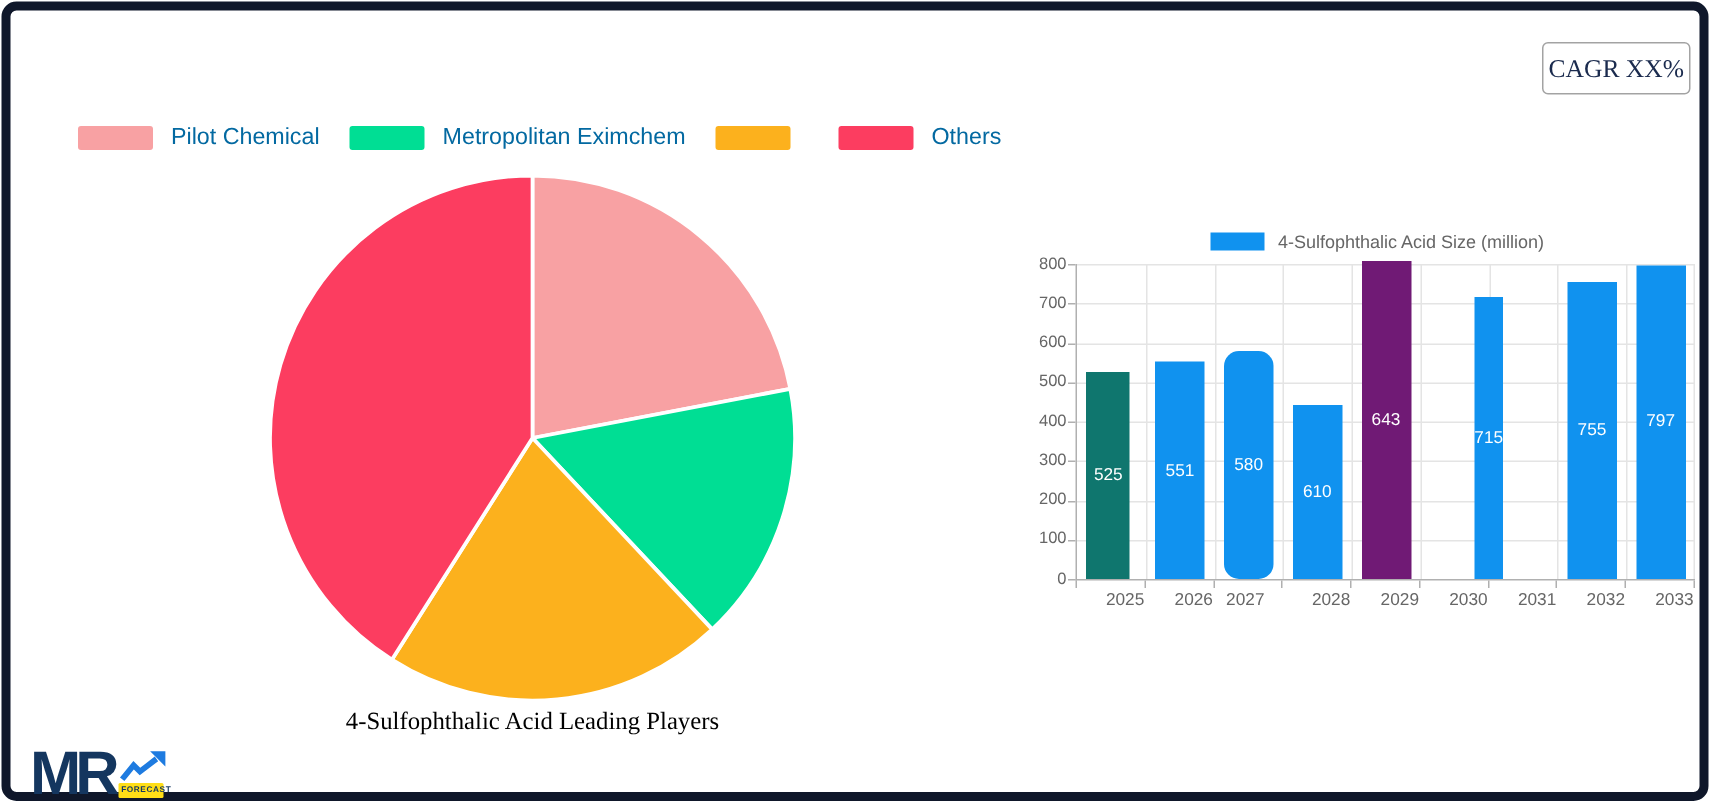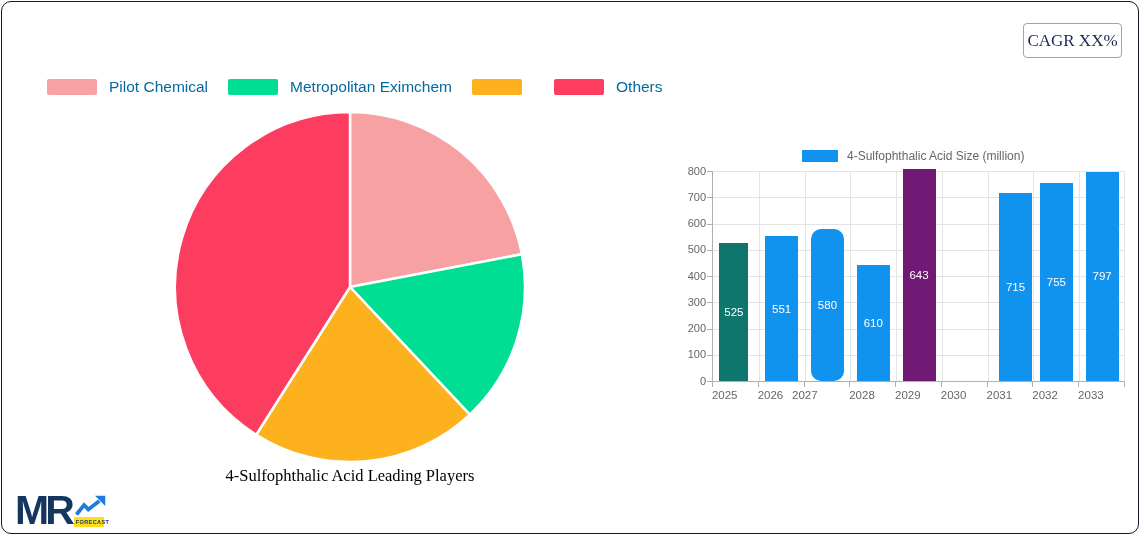--- a/index.html
+++ b/index.html
@@ -1,20 +1,20 @@
 <!DOCTYPE html>
 <html><head>
 <meta charset="utf-8">
 <style>
   html,body { margin:0; padding:0; }
   body {
     width:1140px; height:535px; background:#fff; position:relative;
     font-family:"Liberation Sans", sans-serif; overflow:hidden;
   }
-  .card { position:absolute; inset:1px; background:#fff; border:1px solid #0f172a; border-radius:10px; }
+  .card { position:absolute; inset:1px; background:#fff; border:6px solid #0f172a; border-radius:10px; }
 
   .cagr-badge {
     position:absolute; left:1021px; top:21px; width:97px; height:33px;
     border:1px solid #a3a3a3; border-radius:4px; background:#fff;
     display:flex; align-items:center; justify-content:center;
     font-family:"Liberation Serif", serif; font-size:17px; color:#1b2b4e; cursor:pointer;
   }
 
   
   .pie-legend { position:absolute; left:45px; top:76px; display:flex; align-items:center; }
@@ -33,21 +33,21 @@
   .bar-legend { position:absolute; left:140px; top:2px; display:flex; align-items:center; cursor:pointer; }
   .bar-legend-swatch { width:36px; height:12px; background:#1092EF; margin-right:9px; }
   .bar-legend-label { font-size:12px; color:#666; white-space:nowrap; }
   .bar-plot { position:absolute; left:50px; top:24px; width:412px; height:210px;
               border-left:1px solid #b0b0b0; border-bottom:1px solid #b0b0b0; }
   .hgrid { position:absolute; left:0; width:100%; height:1px; background:#e4e4e4; }
   .vgrid { position:absolute; top:0; height:100%; width:1px; background:#e4e4e4; }
   .bar { position:absolute; bottom:0; background:#1092EF; display:flex; align-items:center; justify-content:center; }
   .bar-value { color:#fff; font-size:11.5px; }
   .ylab { position:absolute; left:0; width:44px; text-align:right; font-size:11px; color:#666; }
-  .xlab { position:absolute; width:46px; text-align:left; font-size:11.5px; color:#666; top:242px; }
+  .xlab { position:absolute; width:46px; text-align:right; font-size:11.5px; color:#666; top:242px; }
   .ytick { position:absolute; width:5px; height:1px; background:#b0b0b0; left:45px; }
   .xtick { position:absolute; width:1px; height:5px; background:#b0b0b0; top:235px; }
 
   
   .logo { position:absolute; left:13px; top:491px; display:flex; align-items:flex-start; cursor:pointer; }
   .logo-mr { font-size:41px; font-weight:800; color:#14365F; letter-spacing:-4px; line-height:34px; }
   .logo-right { display:flex; flex-direction:column; margin-left:3px; margin-top:2px; }
   .logo-arrow { width:32px; height:22px; }
   .logo-forecast {
     background:#FFDE17; color:#14365F; font-size:5.5px; font-weight:700;
@@ -120,21 +120,21 @@
         </div>
         <div class="bar" style="left: 97.9444px; width: 33px; height: 152.25px; background: rgb(16, 146, 239); border-radius: 10px;">
           <span class="bar-value">580</span>
         </div>
         <div class="bar" style="left: 143.722px; width: 33px; height: 116px; background: rgb(16, 146, 239);">
           <span class="bar-value">610</span>
         </div>
         <div class="bar" style="left: 189.5px; width: 33px; height: 212px; background: #701a75;">
           <span class="bar-value">643</span>
         </div>
-        <div class="bar" style="left: 286px; width: 33px; height: 187.688px; background: rgb(16, 146, 239);">
+        <div class="bar" style="left: 265px; width: 19px; height: 187.688px; background: rgb(16, 146, 239);">
           <span class="bar-value">715</span>
         </div>
         <div class="bar" style="left: 326.833px; width: 33px; height: 198.188px; background: rgb(16, 146, 239);">
           <span class="bar-value">755</span>
         </div>
         <div class="bar" style="left: 372.611px; width: 33px; height: 209.213px; background: rgb(16, 146, 239);">
           <span class="bar-value">797</span>
         </div>
       </div>
   <div class="ylab" style="top: 227.5px;">0</div>

